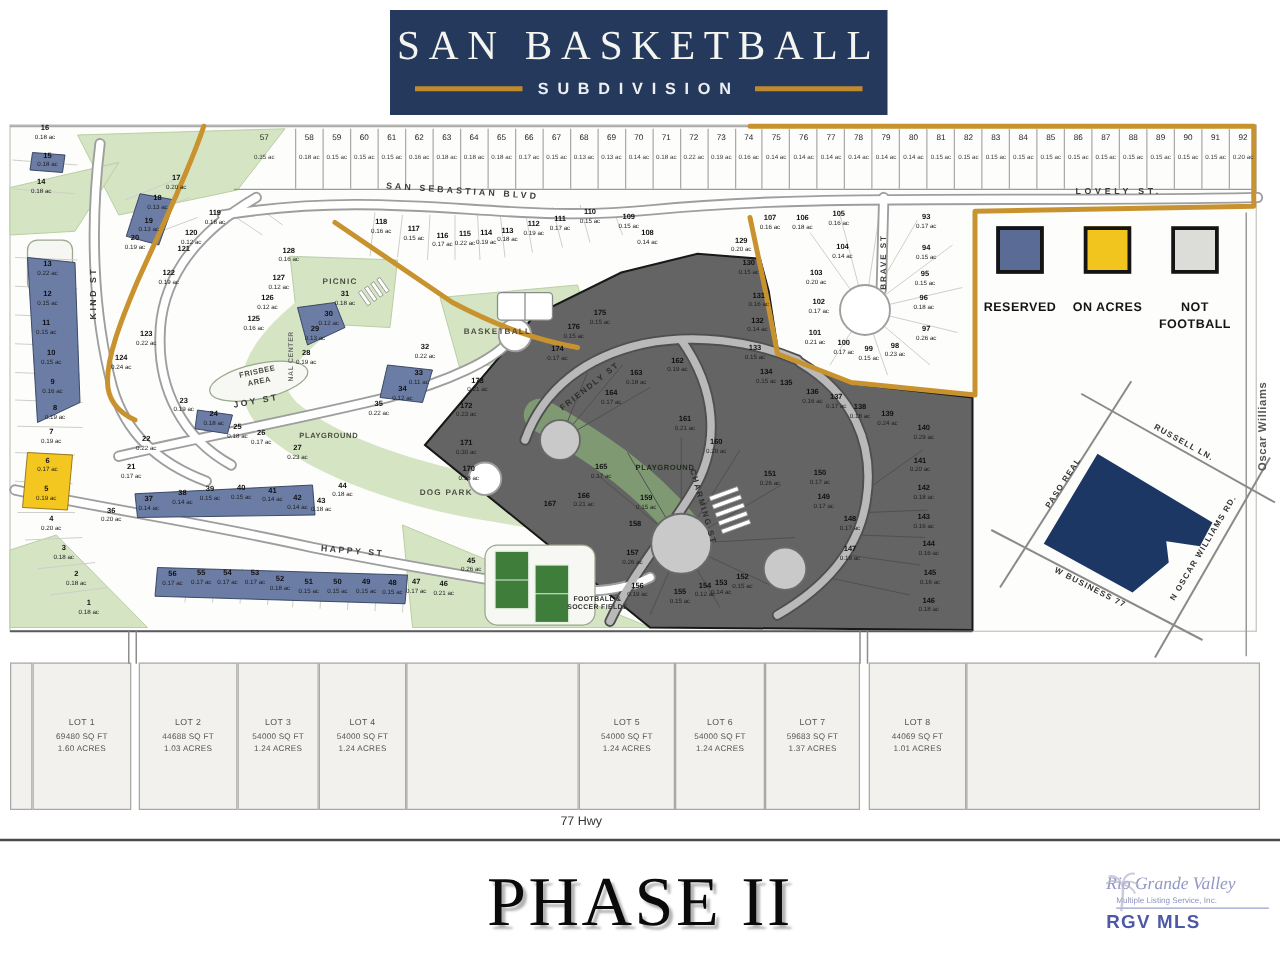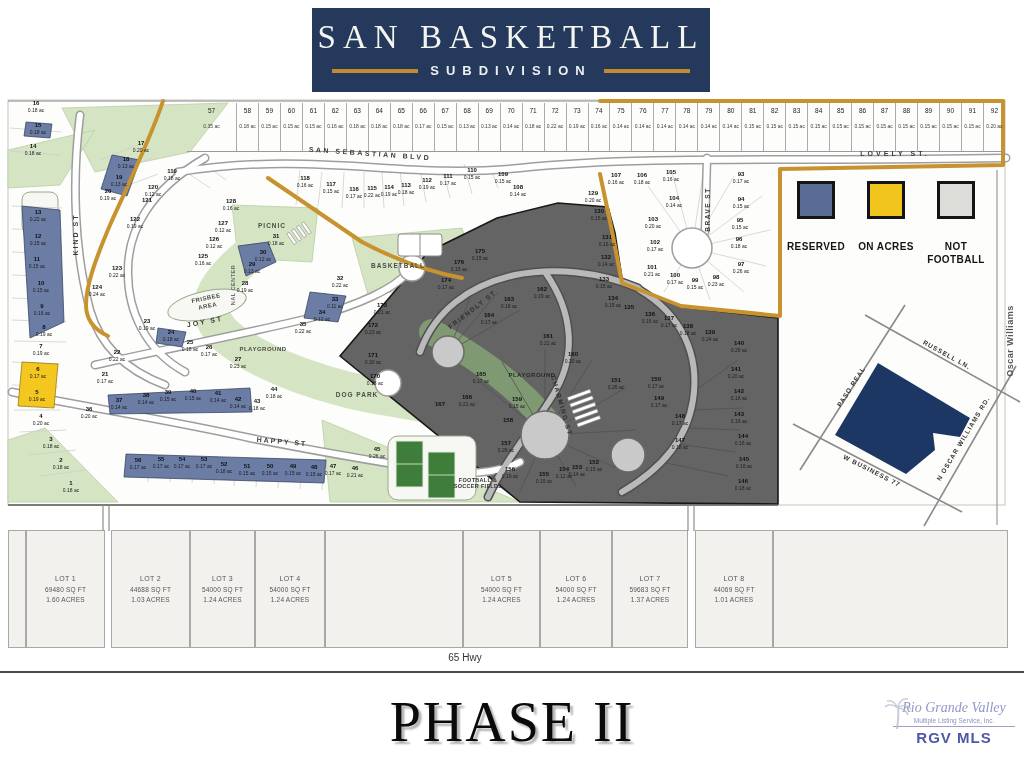--- a/index.html
+++ b/index.html
@@ -35,21 +35,21 @@
   
   .bcell{position:absolute;top:530px;height:118px;background:#f2f1ee;border:1px solid #a8a8a8;box-sizing:border-box;}
   .bcell .inner{padding-top:42px;text-align:center;color:#555;line-height:1.65;}
   .bcell .lname{font-size:7px;letter-spacing:.3px;}
   .bcell .lsq,.bcell .lac{font-size:6.5px;letter-spacing:.2px;}
   
   #hwy{position:absolute;left:0;top:652px;width:930px;text-align:center;font-size:10px;color:#333;z-index:3;}
   #phase{position:absolute;left:0;top:690px;width:1024px;text-align:center;z-index:3;
          font-family:"Liberation Serif",serif;font-size:56px;color:#0a0a0a;letter-spacing:2px;
          text-shadow:3px 3px 2px #b3b3b3;}
-  #mls{position:absolute;left:885px;top:700px;width:138px;text-align:center;z-index:3;}
+  #mls{position:absolute;left:885px;top:700px;width:138px;z-index:3;}
   #mls .name{font-family:"Liberation Serif",serif;font-style:italic;font-size:14px;color:#9297c5;}
   #mls .service{font-size:6.5px;color:#8d92c0;border-bottom:1px solid #9ba0cb;padding-bottom:2px;margin:1px 8px 2px 8px;}
   #mls .abbr{font-size:15px;font-weight:bold;color:#4d58a8;letter-spacing:1px;}
   #palm{position:absolute;left:-2px;top:-4px;opacity:.75;}
 </style>
 </head>
 <body>
 
 <div id="stage">
 
@@ -992,21 +992,21 @@
       <div class="bcell" style="left: 695px; width: 78px;">
         <div class="inner">
           <div class="lname">LOT 8</div>
           <div class="lsq">44069 SQ FT</div>
           <div class="lac">1.01 ACRES</div>
         </div>
       </div>
       <div class="bcell" style="left: 773px; width: 235px;"></div>
     </div>
 
-  <div id="hwy">65 Hwy</div>
+  <div id="hwy">77 Hwy</div>
   <div id="phase">PHASE II</div>
   <div id="mls">
     <svg id="palm" width="30" height="34" viewBox="0 0 30 34">
       <path d="M14 33 C15 24 16 18 15 12" stroke="#b9bccf" stroke-width="2" fill="none"></path>
       <path d="M15 12 C10 8 5 8 2 11 M15 12 C12 6 8 4 4 5 M15 12 C16 5 20 2 25 3 M15 12 C20 8 25 9 28 13 M15 12 C19 12 24 15 25 19" stroke="#b9bccf" stroke-width="1.6" fill="none"></path>
     </svg>
     <div class="name">Rio Grande Valley</div>
     <div class="service">Multiple Listing Service, Inc.</div>
     <div class="abbr">RGV MLS</div>
   </div>

